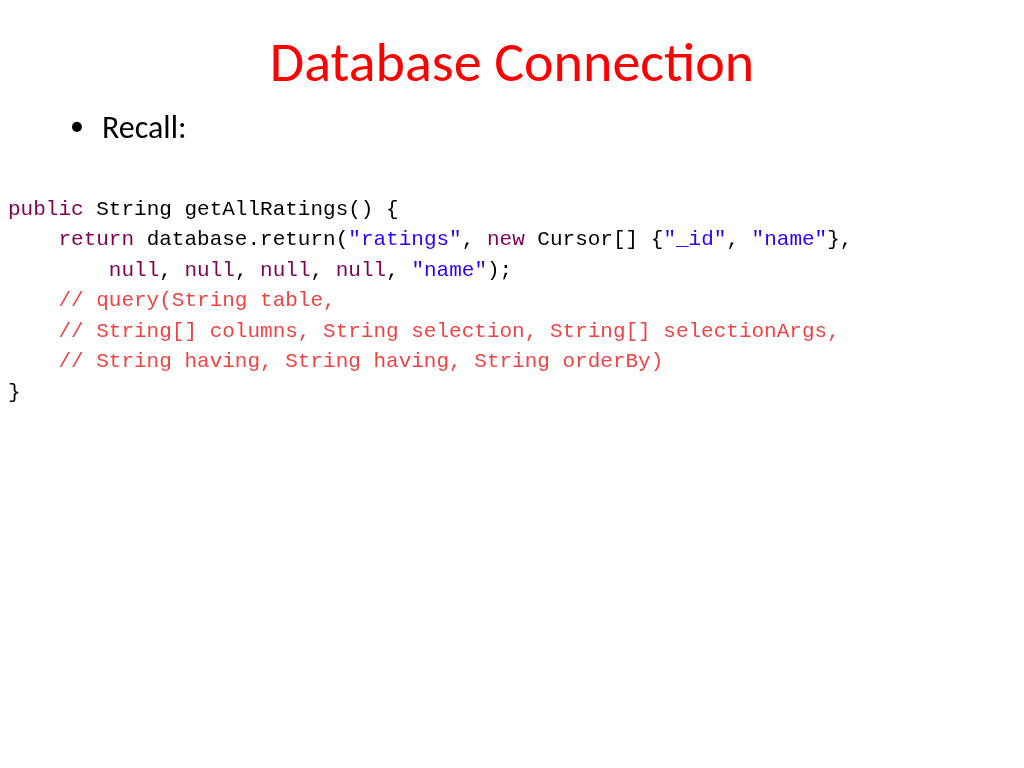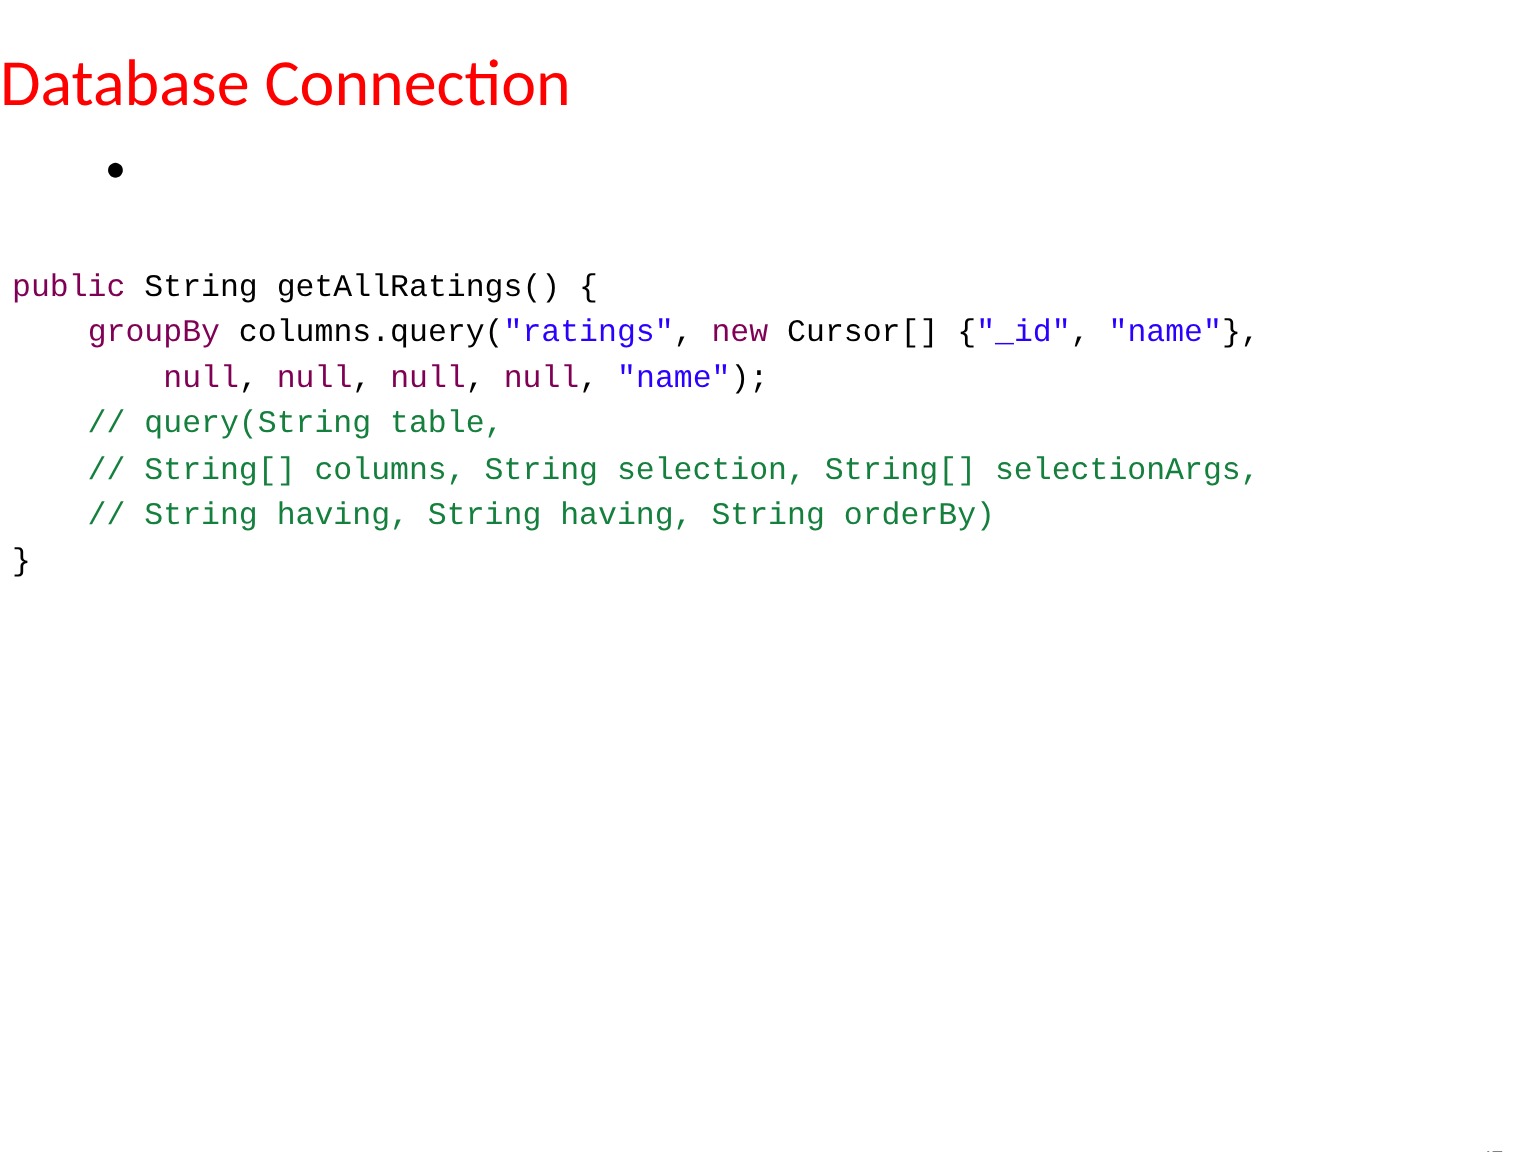--- a/index.html
+++ b/index.html
@@ -11,21 +11,22 @@
     font-family: Calibri, Arial, sans-serif;
     overflow: hidden;
   }
   .slide {
     position: relative;
     width: 1024px;
     height: 768px;
   }
   .title {
     color: #ff0000;
-    font-size: 44px;
+    font-size: 56px;
+    text-align: center;
     margin: 28px 0 10px 0;
     font-weight: 400;
   }
   .bullet-row {
     display: flex;
     align-items: flex-start;
     margin-left: 70px;
     margin-top: 12px;
   }
   .bullet-dot {
@@ -42,42 +43,43 @@
     font-family: Consolas, "Courier New", monospace;
     font-size: 21px;
     line-height: 1.45;
     white-space: pre;
     margin-left: 8px;
     margin-top: 48px;
     color: #000;
   }
   .kw   { color: #7f0055; font-weight: normal; } 
   .str  { color: #2a00ff; }                    
-  .cmt  { color: #15803d; }                    
+  .cmt  { color: #ef4444; }                    
   .page-num {
     position: absolute;
     right: 22px;
     bottom: 14px;
     font-size: 15px;
     color: #000;
   }
 </style>
 </head>
 <body>
 
 <div class="slide">
 
   <h1 class="title">Database Connection</h1>
 
   <div class="bullet-row">
     <span class="bullet-dot">•</span>
+    <span class="bullet-text">Recall:</span>
   </div>
 
   <div class="code-block"><span class="kw">public</span><span> String getAllRatings() {</span>
-<span>    </span><span class="kw">groupBy</span><span> columns.query(</span><span class="str">"ratings"</span><span>, </span><span class="kw">new</span><span> Cursor[] {</span><span class="str">"_id"</span><span>, </span><span class="str">"name"</span><span>},</span>
+<span>    </span><span class="kw">return</span><span> database.return(</span><span class="str">"ratings"</span><span>, </span><span class="kw">new</span><span> Cursor[] {</span><span class="str">"_id"</span><span>, </span><span class="str">"name"</span><span>},</span>
 <span>        </span><span class="kw">null</span><span>, </span><span class="kw">null</span><span>, </span><span class="kw">null</span><span>, </span><span class="kw">null</span><span>, </span><span class="str">"name"</span><span>);</span>
 <span class="cmt">    // query(String table,</span>
 <span class="cmt">    // String[] columns, String selection, String[] selectionArgs,</span>
 <span class="cmt">    // String having, String having, String orderBy)</span>
 <span>}</span></div>
 
   <div class="page-num">47</div>
 
 </div>
 

